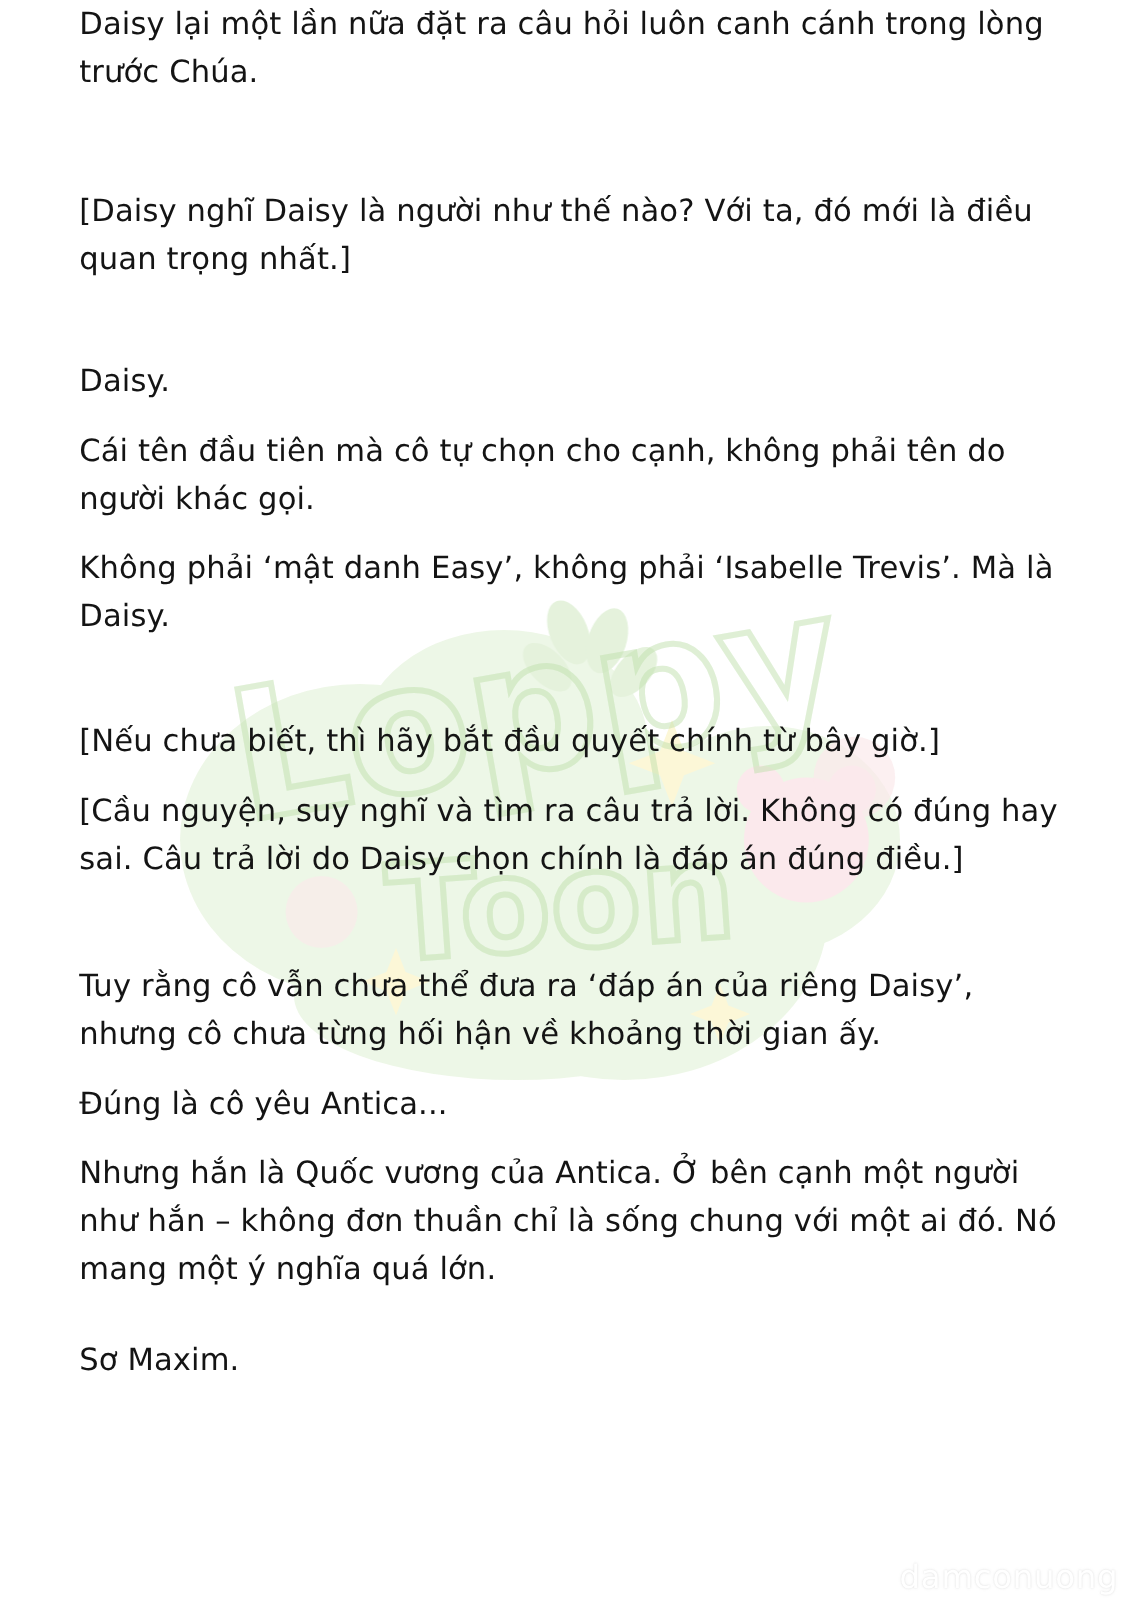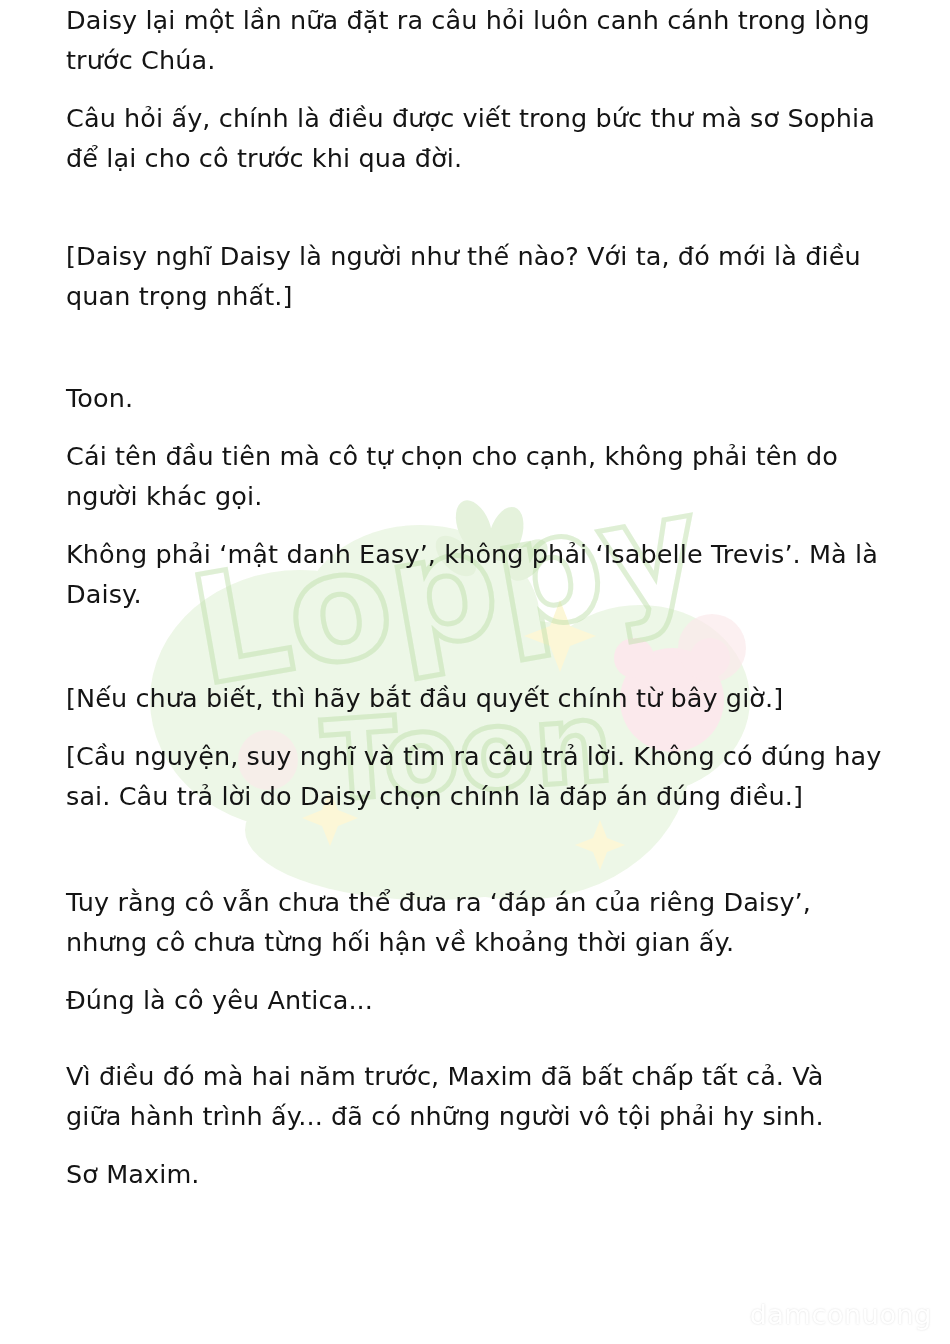--- a/index.html
+++ b/index.html
@@ -107,48 +107,47 @@
       <text x="455" y="640" font-family="DejaVu Sans, Liberation Sans, sans-serif" font-size="150" font-weight="bold" fill="none" stroke="#bfe0ac" stroke-width="5" text-anchor="middle" transform="rotate(-10 455 640)">Loppy</text>
       <text x="470" y="790" font-family="DejaVu Sans, Liberation Sans, sans-serif" font-size="110" font-weight="bold" fill="none" stroke="#bfe0ac" stroke-width="5" text-anchor="middle" transform="rotate(-4 470 790)">Toon</text>
     </g>
   </svg>
 </div>
 
 <div class="page">
   <p class="para">Daisy lại một lần nữa đặt ra câu hỏi luôn canh cánh trong lòng trước Chúa.</p>
   <div class="sp-1"></div>
 
-  <p class="para">Câu hỏi ấy, chính là điều được viết trong bức thư mà sơ Sophia để lại cho cô trước khi qua đời.</p>
   <div class="sp-2"></div>
 
   <p class="para">[Daisy nghĩ Daisy là người như thế nào? Với ta, đó mới là điều quan trọng nhất.]</p>
   <div class="sp-3"></div>
 
-  <p class="para">Toon.</p>
+  <p class="para">Daisy.</p>
   <div class="sp-1"></div>
 
   <p class="para">Cái tên đầu tiên mà cô tự chọn cho cạnh, không phải tên do người khác gọi.</p>
   <div class="sp-1"></div>
 
   <p class="para bold">Không phải ‘mật danh Easy’, không phải ‘Isabelle Trevis’. Mà là Daisy.</p>
   <div class="sp-4"></div>
 
   <p class="para">[Nếu chưa biết, thì hãy bắt đầu quyết chính từ bây giờ.]</p>
   <div class="sp-1"></div>
 
   <p class="para">[Cầu nguyện, suy nghĩ và tìm ra câu trả lời. Không có đúng hay sai. Câu trả lời do Daisy chọn chính là đáp án đúng điều.]</p>
   <div class="sp-5"></div>
 
   <p class="para">Tuy rằng cô vẫn chưa thể đưa ra ‘đáp án của riêng Daisy’, nhưng cô chưa từng hối hận về khoảng thời gian ấy.</p>
   <div class="sp-1"></div>
 
   <p class="para">Đúng là cô yêu Antica...</p>
   <div class="sp-1"></div>
 
+  <p class="para">Nhưng hắn là Quốc vương của Antica. Ở bên cạnh một người như hắn – không đơn thuần chỉ là sống chung với một ai đó. Nó mang một ý nghĩa quá lớn.</p>
   <div class="sp-1"></div>
 
-  <p class="para">Vì điều đó mà hai năm trước, Maxim đã bất chấp tất cả. Và giữa hành trình ấy... đã có những người vô tội phải hy sinh.</p>
   <div class="sp-1"></div>
 
   <p class="para">Sơ Maxim.</p>
 </div>
 
 <div class="corner-watermark">damconuong</div>
 
 </body></html>

